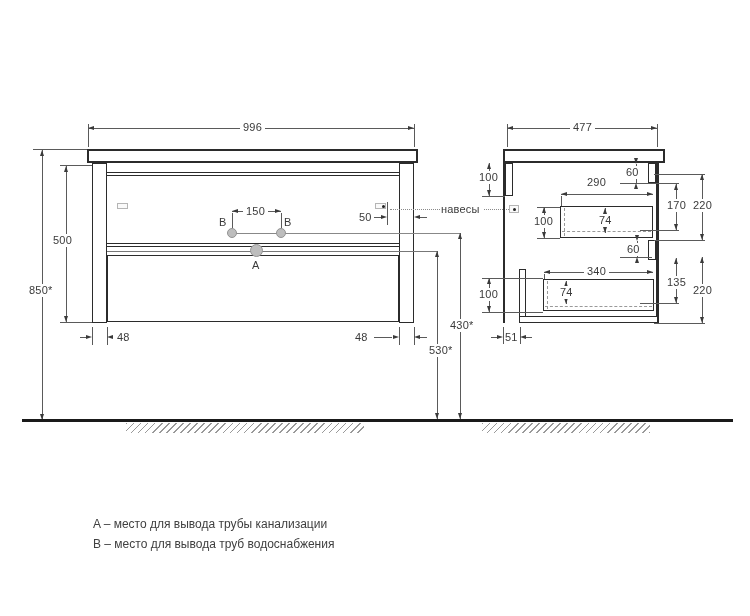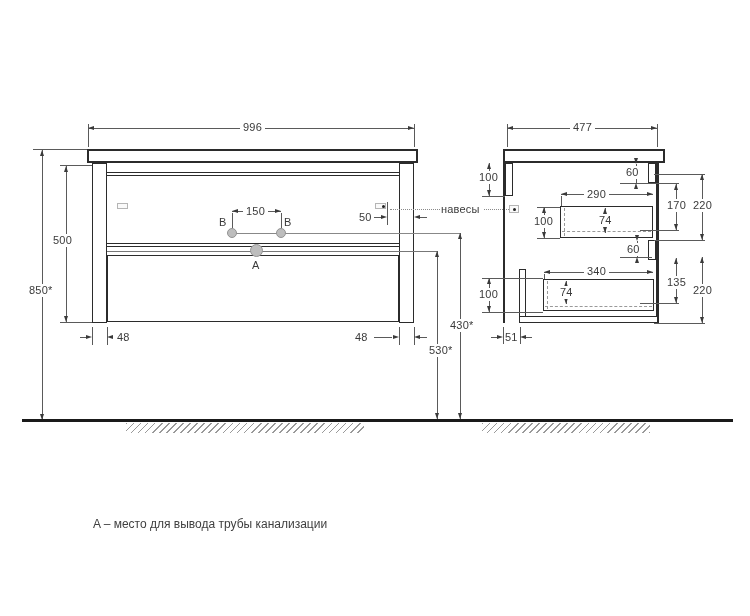--- a/index.html
+++ b/index.html
@@ -145,21 +145,21 @@
   <div class="el hl" style="left:620px;top:183px;width:59px;"></div>
   <div class="el vl" style="left:636px;top:164px;height:19px;"></div>
   <div class="el ad" style="left:633.5px;top:158px;"></div>
   <div class="el au" style="left:633.5px;top:183px;"></div>
   <div class="el dim" style="left:623px;top:166px;">60</div>
 
   <div class="el vl" style="left:561px;top:196px;height:10px;"></div>
   <div class="el hl" style="left:561px;top:194px;width:92px;"></div>
   <div class="el al" style="left:561px;top:191.5px;"></div>
   <div class="el ar2" style="left:647px;top:191.5px;"></div>
-  <div class="el dim" style="left:584px;top:188px;">290</div>
+  <div class="el dim" style="left:584px;top:176px;">290</div>
 
   <div class="el hl" style="left:537px;top:207px;width:23px;"></div>
   <div class="el hl" style="left:537px;top:238px;width:23px;"></div>
   <div class="el vl" style="left:544px;top:207px;height:31px;"></div>
   <div class="el au" style="left:541.5px;top:207px;"></div>
   <div class="el ad" style="left:541.5px;top:232px;"></div>
   <div class="el dim" style="left:531px;top:215px;">100</div>
 
   <div class="el vl" style="left:605px;top:208px;height:25px;"></div>
   <div class="el au" style="left:602.5px;top:208px;"></div>
@@ -221,14 +221,15 @@
   <div class="el ar2" style="left:497px;top:334.5px;"></div>
   <div class="el al" style="left:520px;top:334.5px;"></div>
   <div class="el hl" style="left:526px;top:337px;width:6px;"></div>
   <div class="el dimn" style="left:505px;top:331px;">51</div>
 
   <div class="el" style="left:22px;top:419px;width:711px;height:3px;background:#1a1a1a;"></div>
   <div class="el hatch" style="left:126px;top:423px;width:238px;height:10px;"></div>
   <div class="el hatch" style="left:482px;top:423px;width:168px;height:10px;"></div>
 
   <div class="el note" style="left:93px;top:517px;">A – место для вывода трубы канализации</div>
+  <div class="el note" style="left:93px;top:537px;">B – место для вывода труб водоснабжения</div>
 
 </div>
 
 </body></html>

